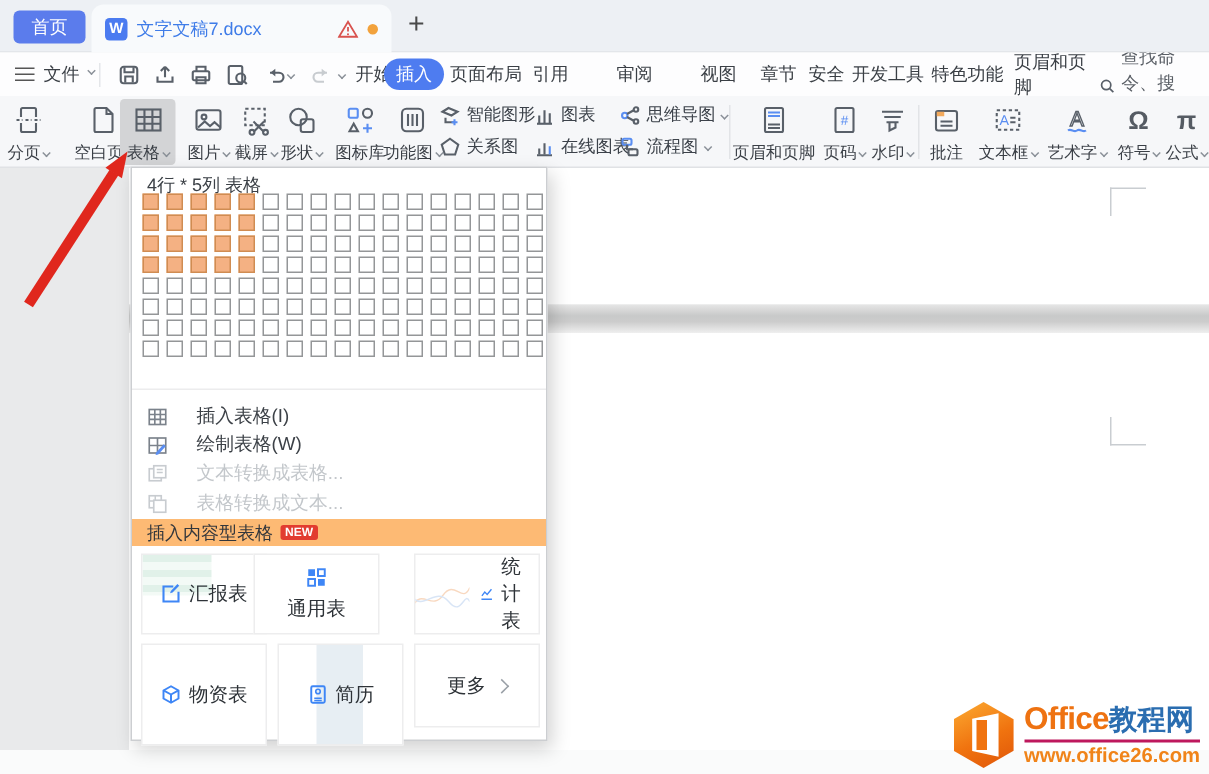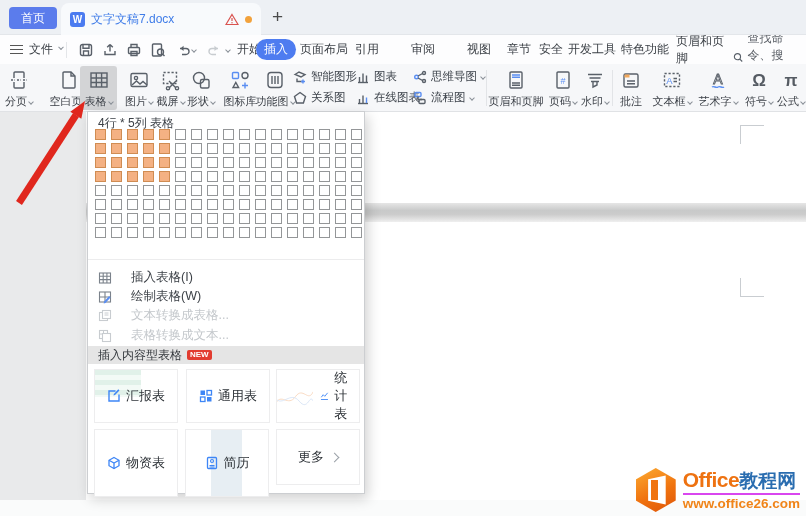--- a/index.html
+++ b/index.html
@@ -57,21 +57,21 @@
   .dropdown { position:absolute; left:87px; top:111px; width:278px; height:383px; background:#fff;
               border:1px solid #ccced1; box-shadow:3px 5px 12px rgba(0,0,0,.18); z-index:5; }
   .dd-header { position:absolute; left:10px; top:3px; font-size:12px; color:#3c4147;text-align:right; }
   .sizegrid { position:absolute; left:7px; top:17px; display:grid; gap:3px; }
   .gcell { width:11px; height:11px; border:1px solid #949698; background:#fff; }
   .gcell.sel { background:#f4b183; border-color:#d08c52; }
   .dd-sep { position:absolute; left:0; top:147px; width:100%; height:1px; background:#ececed; }
   .dd-row { position:absolute; left:0; width:100%; height:19px; display:flex; align-items:center; padding-left:10px; gap:19px; }
   .dd-row .mlabel { font-size:12.5px; color:#3c4147; }
   .dd-row.disabled .mlabel { color:#c3c7cb; }
-  .dd-section { position:absolute; left:0; top:234px; width:100%; height:18px; background:#e5e5e5; display:flex; align-items:center; padding-left:10px; gap:5px; }
+  .dd-section { position:absolute; left:0; top:234px; width:100%; height:18px; background:#fdba74; display:flex; align-items:center; padding-left:10px; gap:5px; }
   .dd-section .stitle { font-size:12px; color:#33373c; }
   .badge { background:#e23c30; color:#fff; font-size:8px; font-weight:bold; border-radius:2px; padding:1px 3px; line-height:1; }
   .tile { position:absolute; width:84px; border:1px solid #ededee; background:#fff; display:flex; align-items:center; justify-content:center;
           gap:5px; font-size:13px; color:#2e3338; overflow:hidden; }
   .tile .tlabel { position:relative; z-index:2; }
   .tile svg { position:relative; z-index:2; }
   .deco-report { position:absolute; left:0; top:0; width:56%; height:52%; z-index:1;
                  background:repeating-linear-gradient(#e1f1e9 0 5px, #f3faf6 5px 10px); }
   .deco-resume { position:absolute; left:30%; top:0; width:38%; height:100%; background:#e7eef3; z-index:1; }
   .deco-stat { position:absolute; right:2px; top:2px; z-index:1; opacity:.55; }
@@ -80,21 +80,21 @@
   
   .arrow-svg { position:absolute; left:0; top:0; width:806px; height:516px; z-index:9; pointer-events:none; }
   .watermark { position:absolute; right:6px; bottom:4px; display:flex; align-items:center; gap:7px; z-index:8; }
   .hexlogo { width:40px; height:44px; position:relative;
              background:linear-gradient(155deg,#fcab32,#f0730f 55%,#df5509);
              clip-path:polygon(50% 0,100% 26%,100% 74%,50% 100%,0 74%,0 26%); }
   .hexfold { position:absolute; left:31%; top:17%; width:44%; height:66%; background:#fff;
              clip-path:polygon(0 13%,100% 0,100% 100%,0 87%); }
   .hexfold::after { content:""; position:absolute; left:18%; top:14%; width:36%; height:72%; background:#f0730f; }
   .wm-text { display:flex; flex-direction:column; line-height:1.08; }
-  .wm-line1 { font-weight:bold; white-space:nowrap; border-bottom:2px solid #d946ef; padding-bottom:1px; }
+  .wm-line1 { font-weight:bold; white-space:nowrap; border-bottom:2px solid #be185d; padding-bottom:1px; }
   .wm-first { color:#ee7211; font-size:21px; letter-spacing:-.5px; }
   .wm-second { color:#2a6db0; font-size:19px; }
   .wm-line2 { color:#f08419; font-weight:bold; font-size:13.5px; margin-top:2px; }
 
   svg { display:block; }
   .ic { stroke:#596069; fill:none; stroke-width:1.4; }
   .ic-blue { stroke:#5a8ef2; fill:none; stroke-width:1.4; }
   .ic-dis { stroke:#c8ccd0; fill:none; stroke-width:1.4; }
 </style>
 </head>
@@ -642,21 +642,21 @@
     </div>
 
     <div class="tile" style="left:6px; top:257px; height:54px;">
       <span class="deco-report"></span>
       <svg width="14" height="14" viewBox="0 0 14 14">
           <path d="M12 5.5V12H2V2h6.5" fill="none" stroke="#3e86f6" stroke-width="1.4"></path>
           <path d="M12.6 1.4L7.2 7l-2 .6.6-2 5.4-5.6z" fill="#3e86f6" stroke="none" transform="scale(0.82) translate(2.6,0.4)"></path>
         </svg>
       <span class="tlabel">汇报表</span>
     </div>
-    <div class="tile" style="left:98px; top:257px; height:54px;">
+    <div class="tile" style="left:81px; top:257px; height:54px;flex-direction:column;">
       <svg width="14" height="14" viewBox="0 0 14 14">
           <rect x="1.5" y="1.5" width="4.5" height="4.5" fill="#3e86f6"></rect>
           <rect x="8" y="1.5" width="4.5" height="4.5" fill="none" stroke="#3e86f6" stroke-width="1.3"></rect>
           <rect x="1.5" y="8" width="4.5" height="4.5" fill="none" stroke="#3e86f6" stroke-width="1.3"></rect>
           <rect x="8" y="8" width="4.5" height="4.5" fill="#3e86f6"></rect>
         </svg>
       <span class="tlabel">通用表</span>
     </div>
     <div class="tile" style="left:188px; top:257px; height:54px;">
       <svg class="deco-stat" width="60" height="40" viewBox="0 0 60 40">

